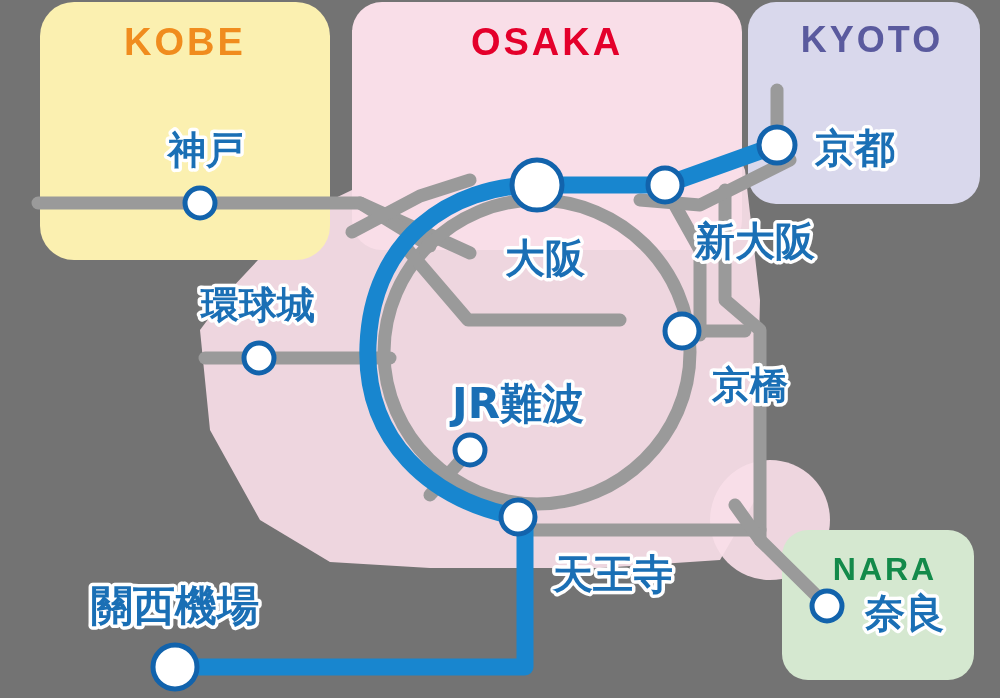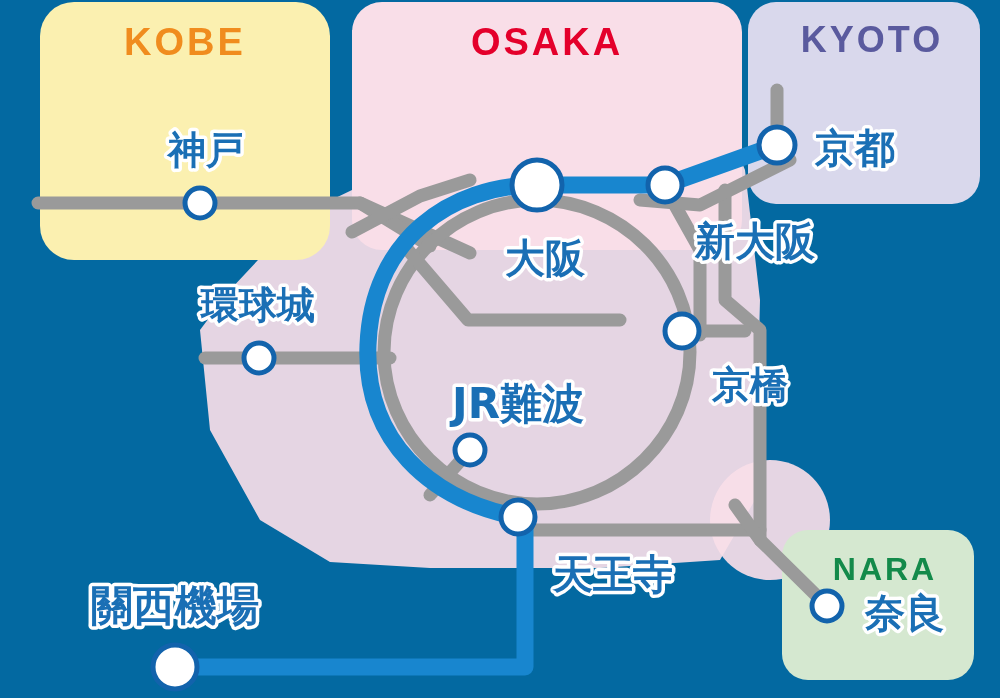--- a/index.html
+++ b/index.html
@@ -10,21 +10,21 @@
   body {
     width: 1000px;
     height: 698px;
     overflow: hidden;
     font-family: "Liberation Sans", sans-serif;
   }
   #map-root {
     position: relative;
     width: 1000px;
     height: 698px;
-    background: #0369a1;
+    background: #737373;
   }
   svg#map-svg {
     display: block;
     width: 1000px;
     height: 698px;
   }
   .region-label {
     font-family: "Liberation Sans", sans-serif;
     font-weight: bold;
     letter-spacing: 3px;

